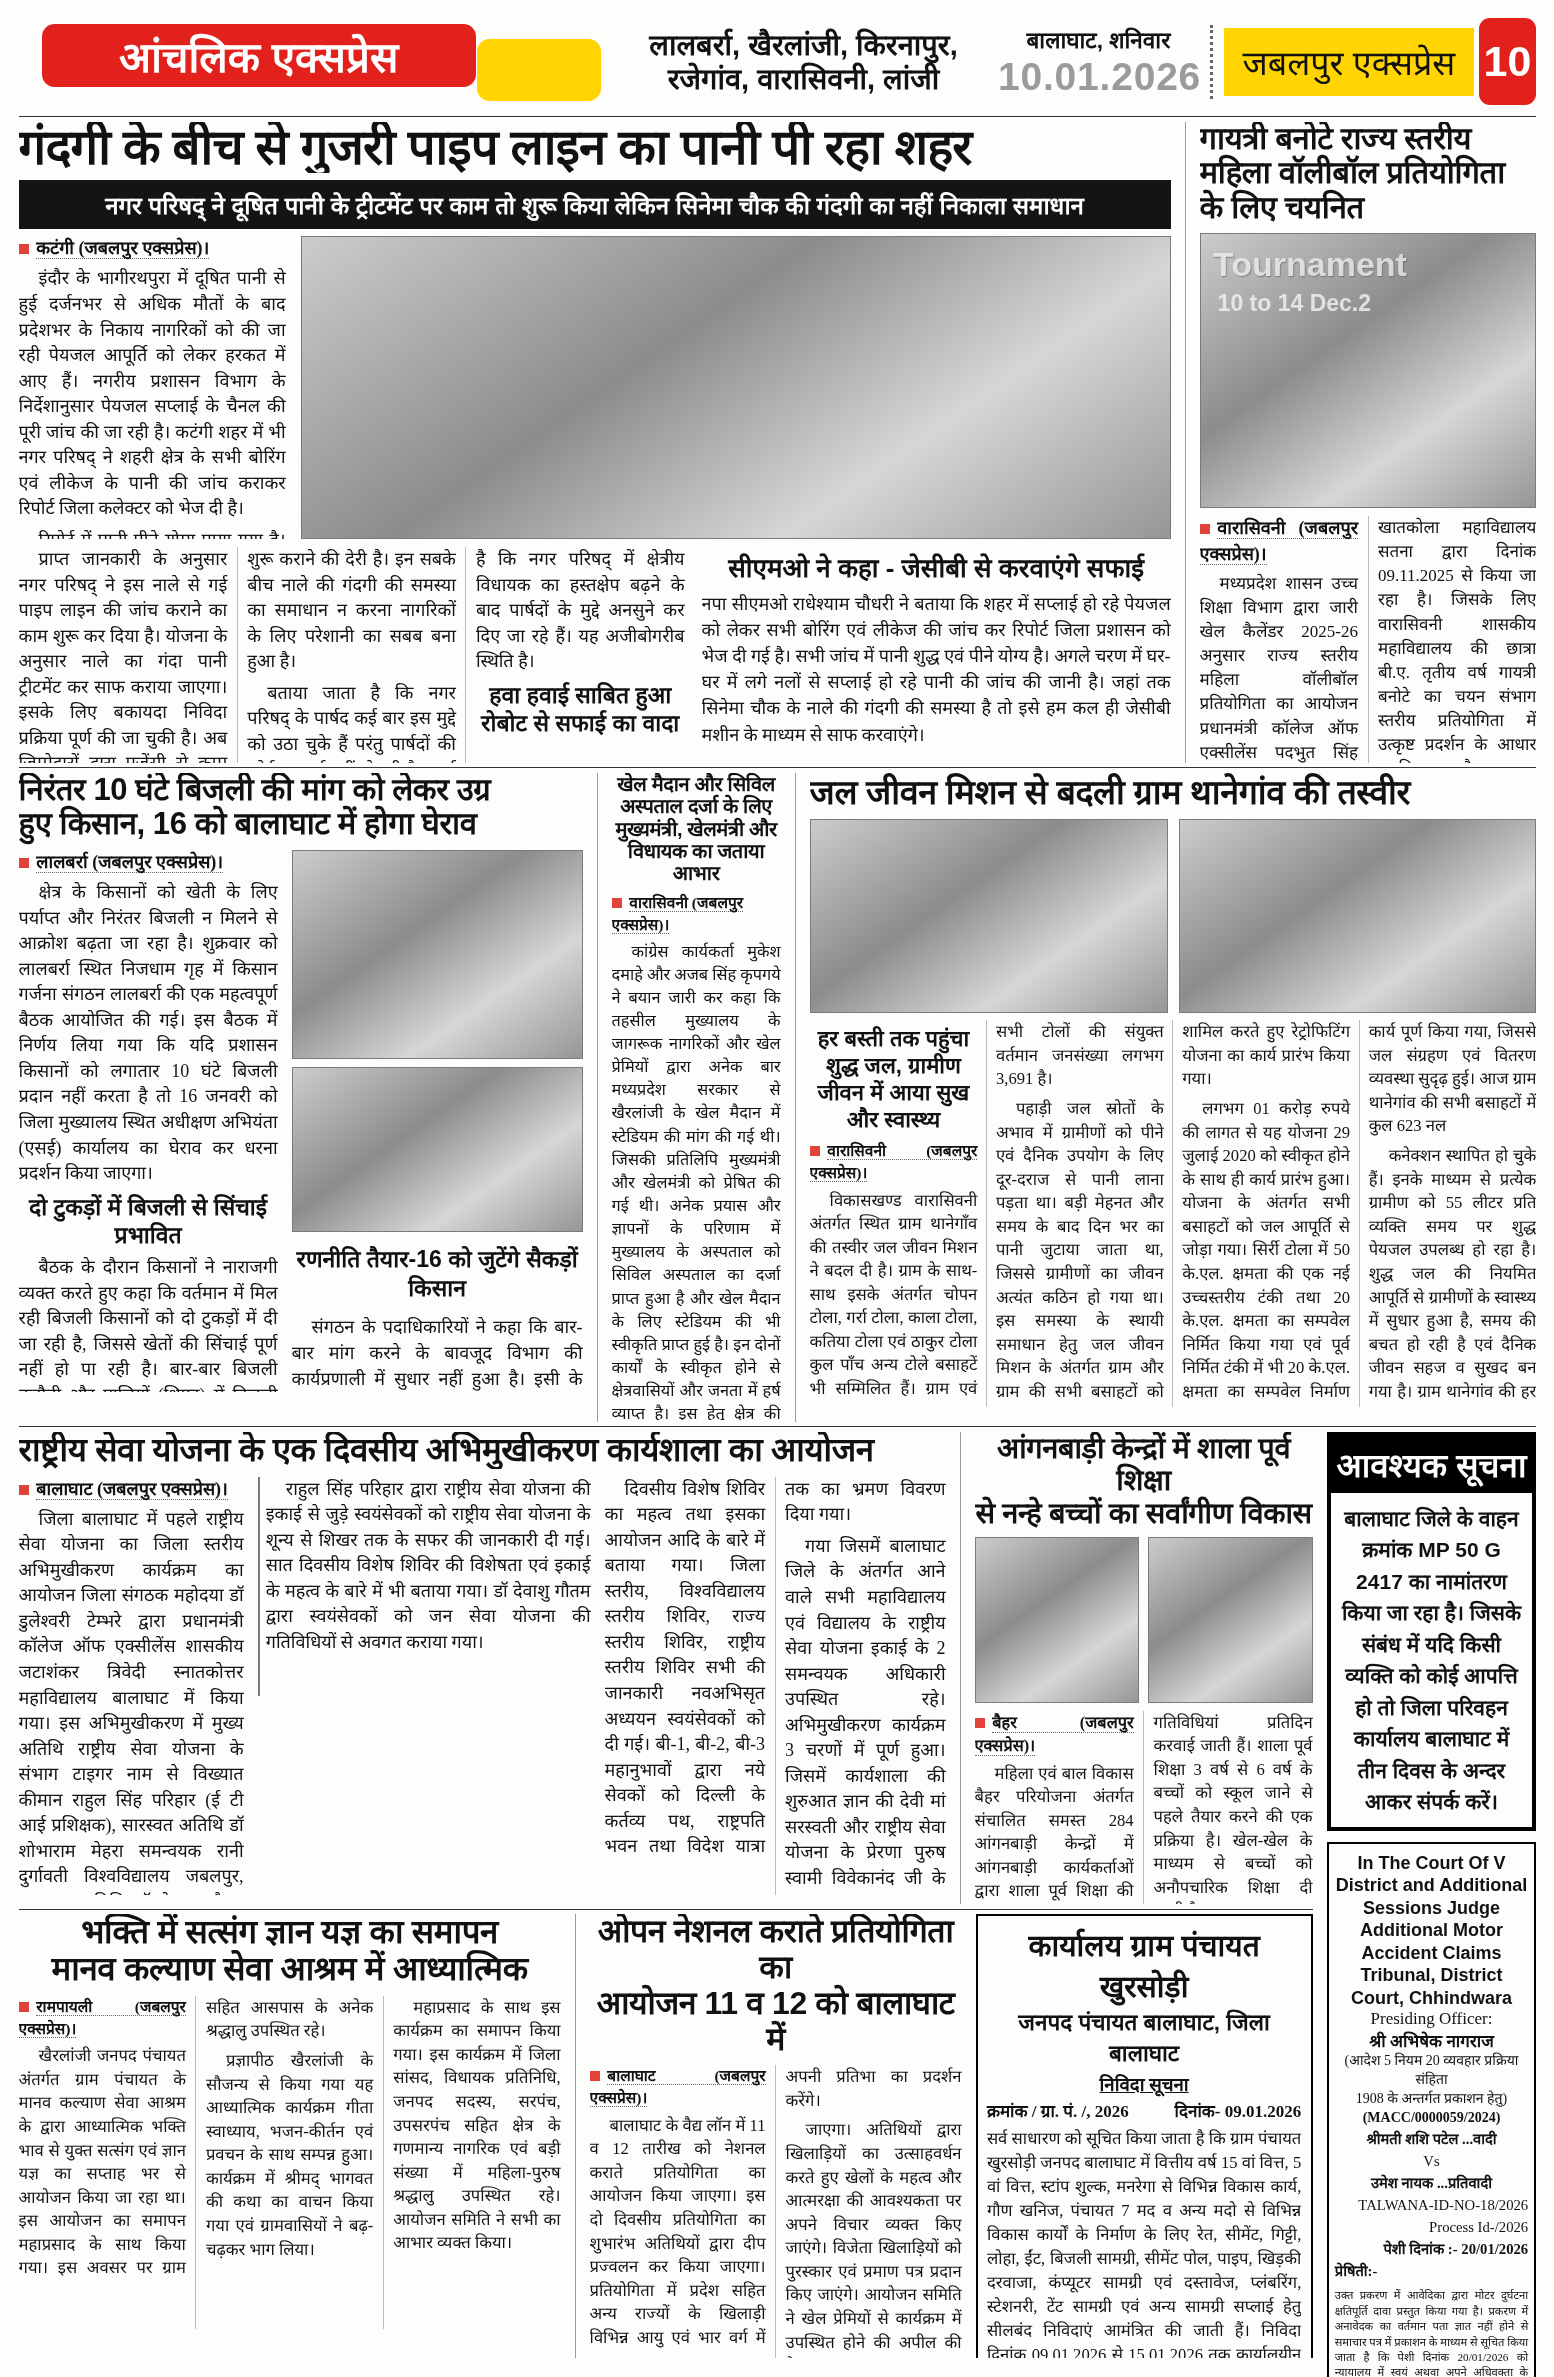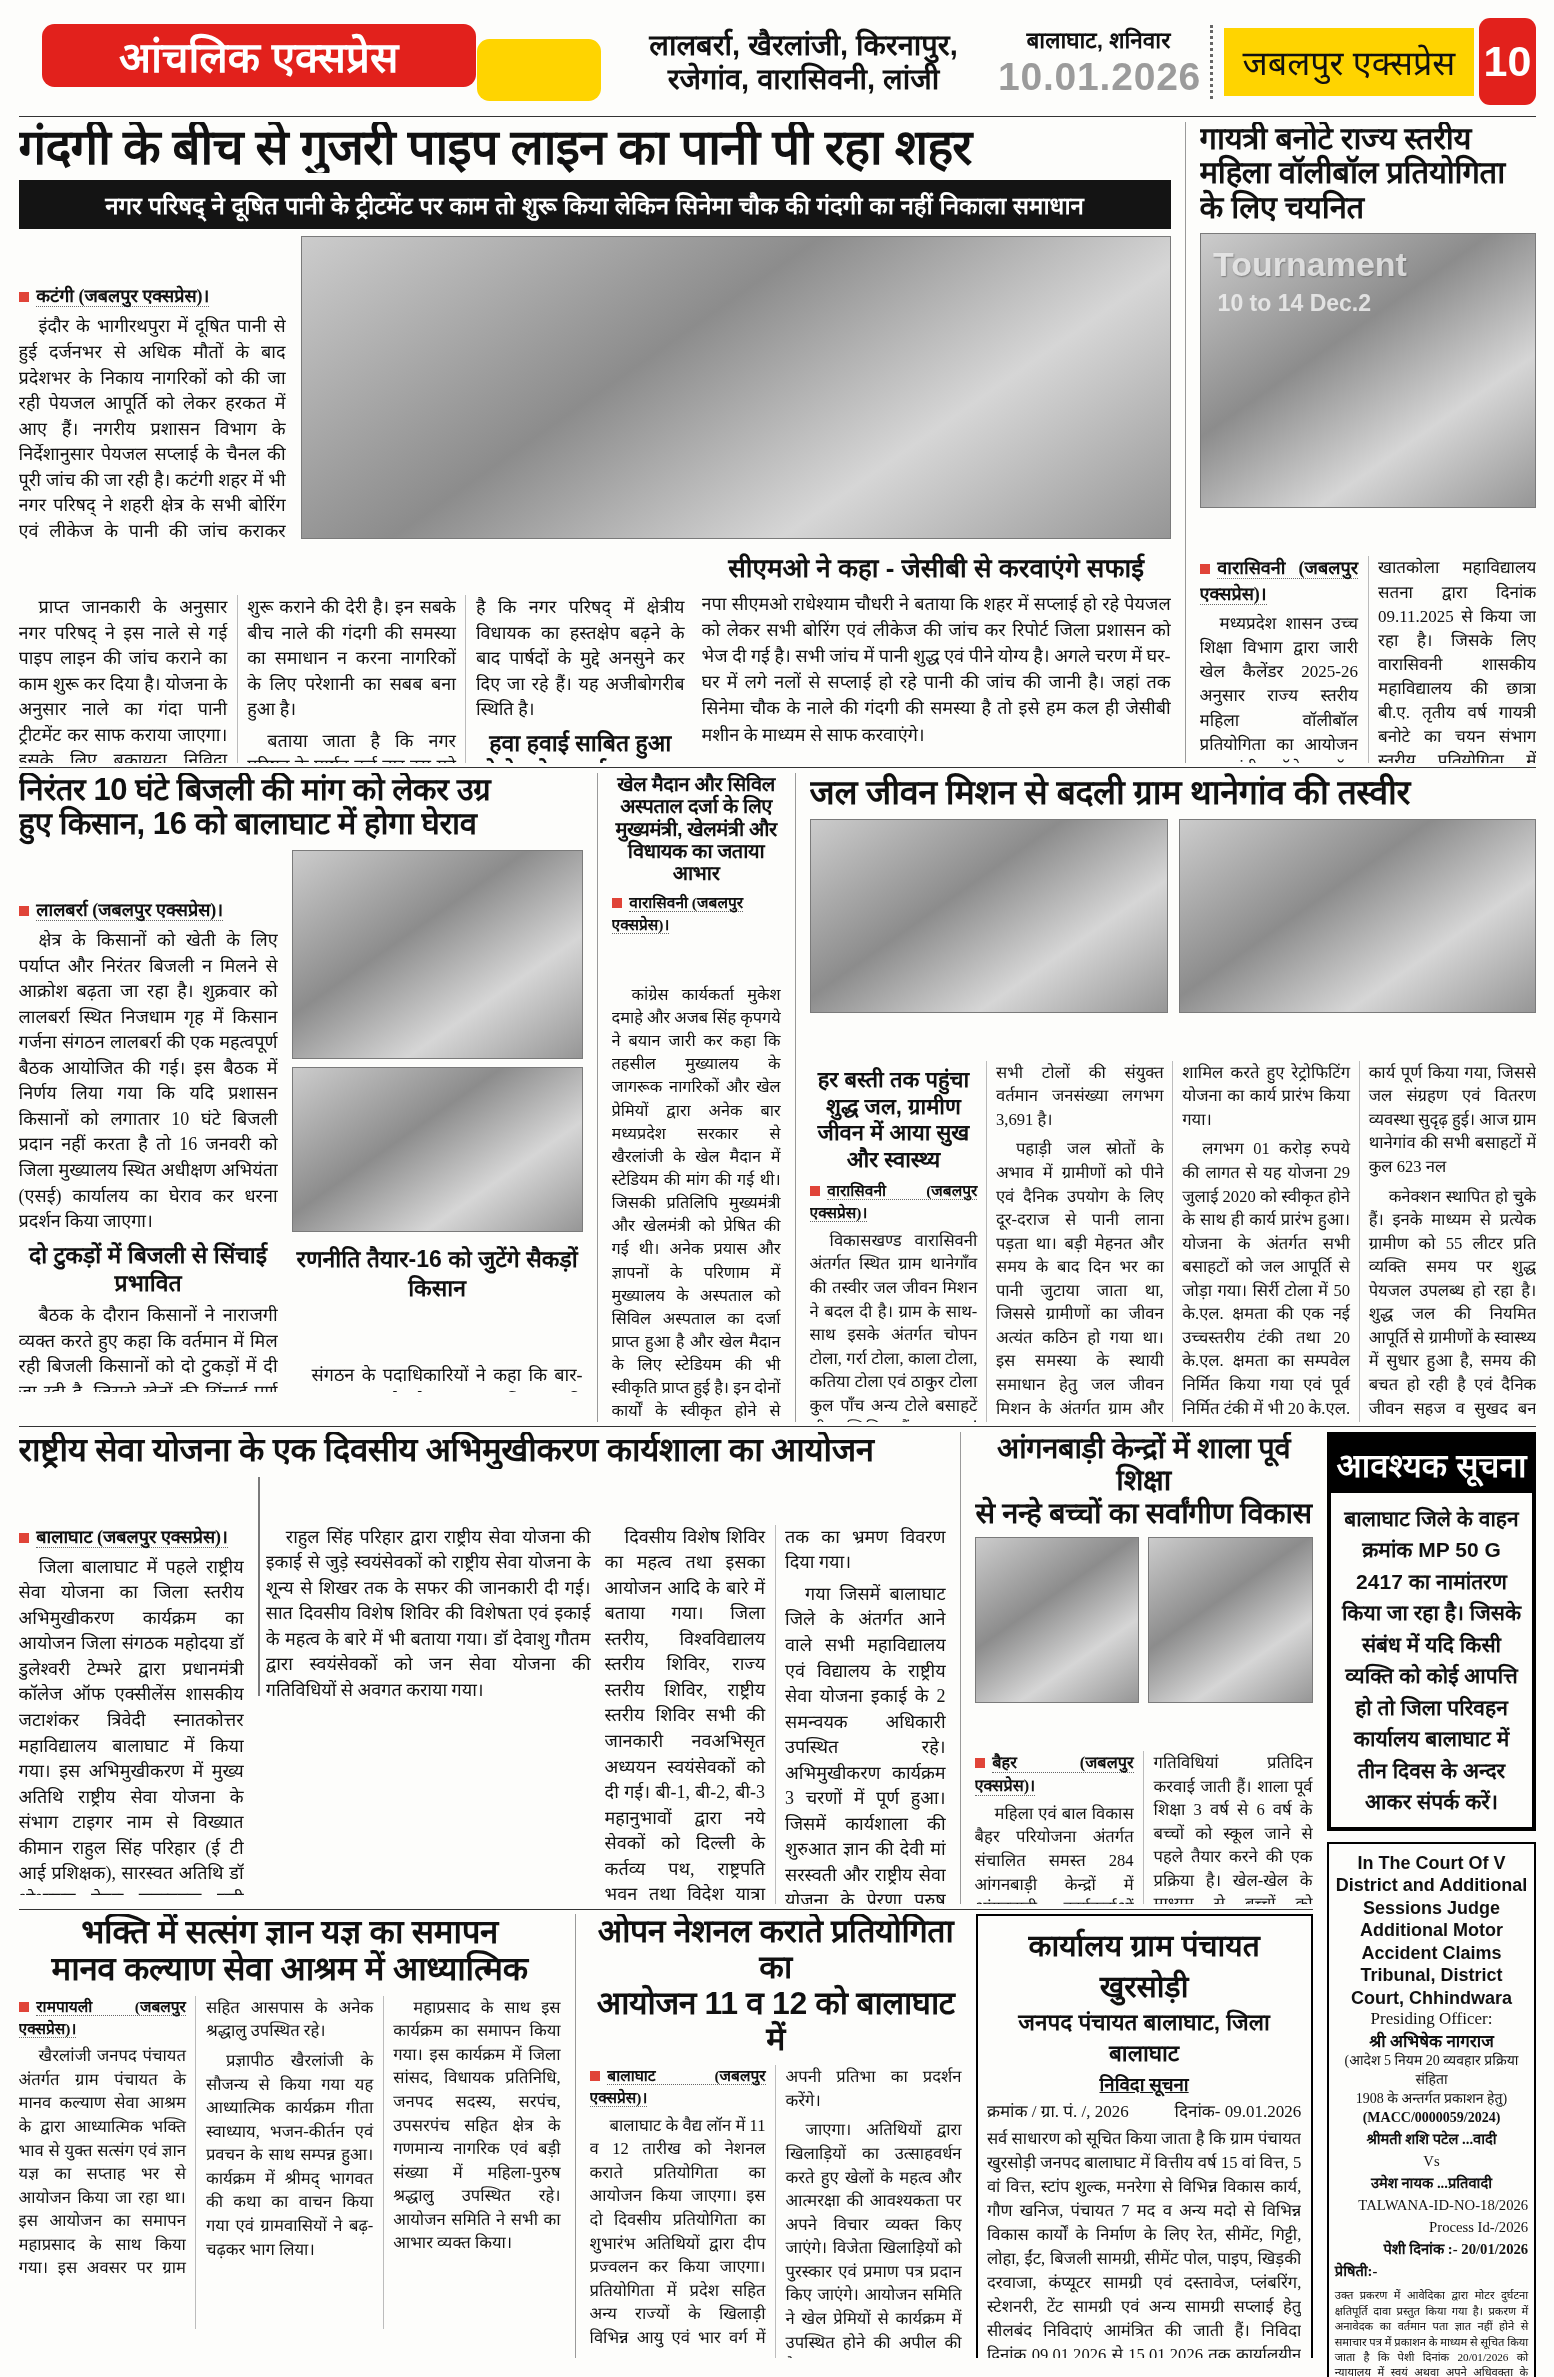--- a/index.html
+++ b/index.html
@@ -24,21 +24,21 @@
   .pageno{background:#e2211c;color:#fff;font-weight:800;font-size:43px;border-radius:11px;
           width:60px;height:87px;display:flex;align-items:center;justify-content:center;margin-left:4.6px;
           font-family:"Liberation Sans","DejaVu Sans",sans-serif;}
   
   .rule{border-top:1.5px solid #333;margin:4.6px 0;}
   .h-big{font-weight:800;font-size:49px;line-height:1.04;white-space:nowrap;overflow:hidden;
          font-family:"Liberation Sans","DejaVu Sans",sans-serif;letter-spacing:-0.8px;}
   .h-mid{font-weight:800;line-height:1.12;font-family:"Liberation Sans","DejaVu Sans",sans-serif;letter-spacing:-0.4px;}
   .kicker{background:#141414;color:#fff;text-align:center;font-weight:700;font-size:24px;
           padding:7.7px 4.6px;margin:7.7px 0;font-family:"Liberation Sans","DejaVu Sans",sans-serif;}
-  .body-t{font-size:18px;line-height:1.42;text-align:justify;margin-top:48px;}
+  .body-t{font-size:18px;line-height:1.42;text-align:justify;}
   .body-t p{margin:0 0 6.2px;text-indent:20px;}
   .dl{font-weight:700;font-size:18px;margin-bottom:4.6px;}
   .dl .txt{border-bottom:1.5px dotted #666;}
   .bullet{display:inline-block;width:10px;height:10px;background:#e04438;margin-right:7.7px;}
   .xhead{text-align:center;font-weight:800;font-size:23px;line-height:1.22;margin:6.2px 0;
          font-family:"Liberation Sans","DejaVu Sans",sans-serif;}
   .mc2{columns:2;column-gap:20px;column-rule:0.8px solid #bcbcbc;}
   .mc3{columns:3;column-gap:20px;column-rule:0.8px solid #bcbcbc;}
   .mc4{columns:4;column-gap:18.6px;column-rule:0.8px solid #bcbcbc;}
   .ph{background:linear-gradient(145deg,#cccccc,#8c8c8c 40%,#d6d6d6 70%,#969696);
@@ -62,21 +62,21 @@
   .courtbox .po{text-align:center;font-size:17px;}
   .courtbox .off{text-align:center;font-weight:800;font-size:17px;}
   .courtbox .sm{font-size:14px;text-align:center;line-height:1.35;}
   .courtbox .case{font-size:14.7px;line-height:1.5;}
   .courtbox .fine{font-size:11.2px;line-height:1.38;text-align:justify;margin-top:6.2px;}
   
   .tender{border:2.3px solid #000;padding:7.7px 9.3px;box-sizing:border-box;height:100%;}
   .tender .t1{text-align:center;font-weight:800;font-size:30px;font-family:"Liberation Sans","DejaVu Sans",sans-serif;}
   .tender .t2{text-align:center;font-weight:800;font-size:22.5px;font-family:"Liberation Sans","DejaVu Sans",sans-serif;}
   .tender .t3{text-align:center;font-weight:800;font-size:18.6px;text-decoration:underline;margin:3.1px 0;}
-  .tender .refrow{display:flex;justify-content:space-between;font-weight:400;font-size:17px;margin:1.5px 0 4.6px;}
+  .tender .refrow{display:flex;justify-content:space-between;font-weight:700;font-size:17px;margin:1.5px 0 4.6px;}
   .tender .bd{font-size:16.6px;line-height:1.45;text-align:justify;height:232px;overflow:hidden;}
   .cmobox .bd{font-size:18px;line-height:1.45;text-align:justify;}
 </style>
 </head>
 <body>
 
 <div class="sheet">
 
   <div class="mast">
     <div class="brandwrap">

